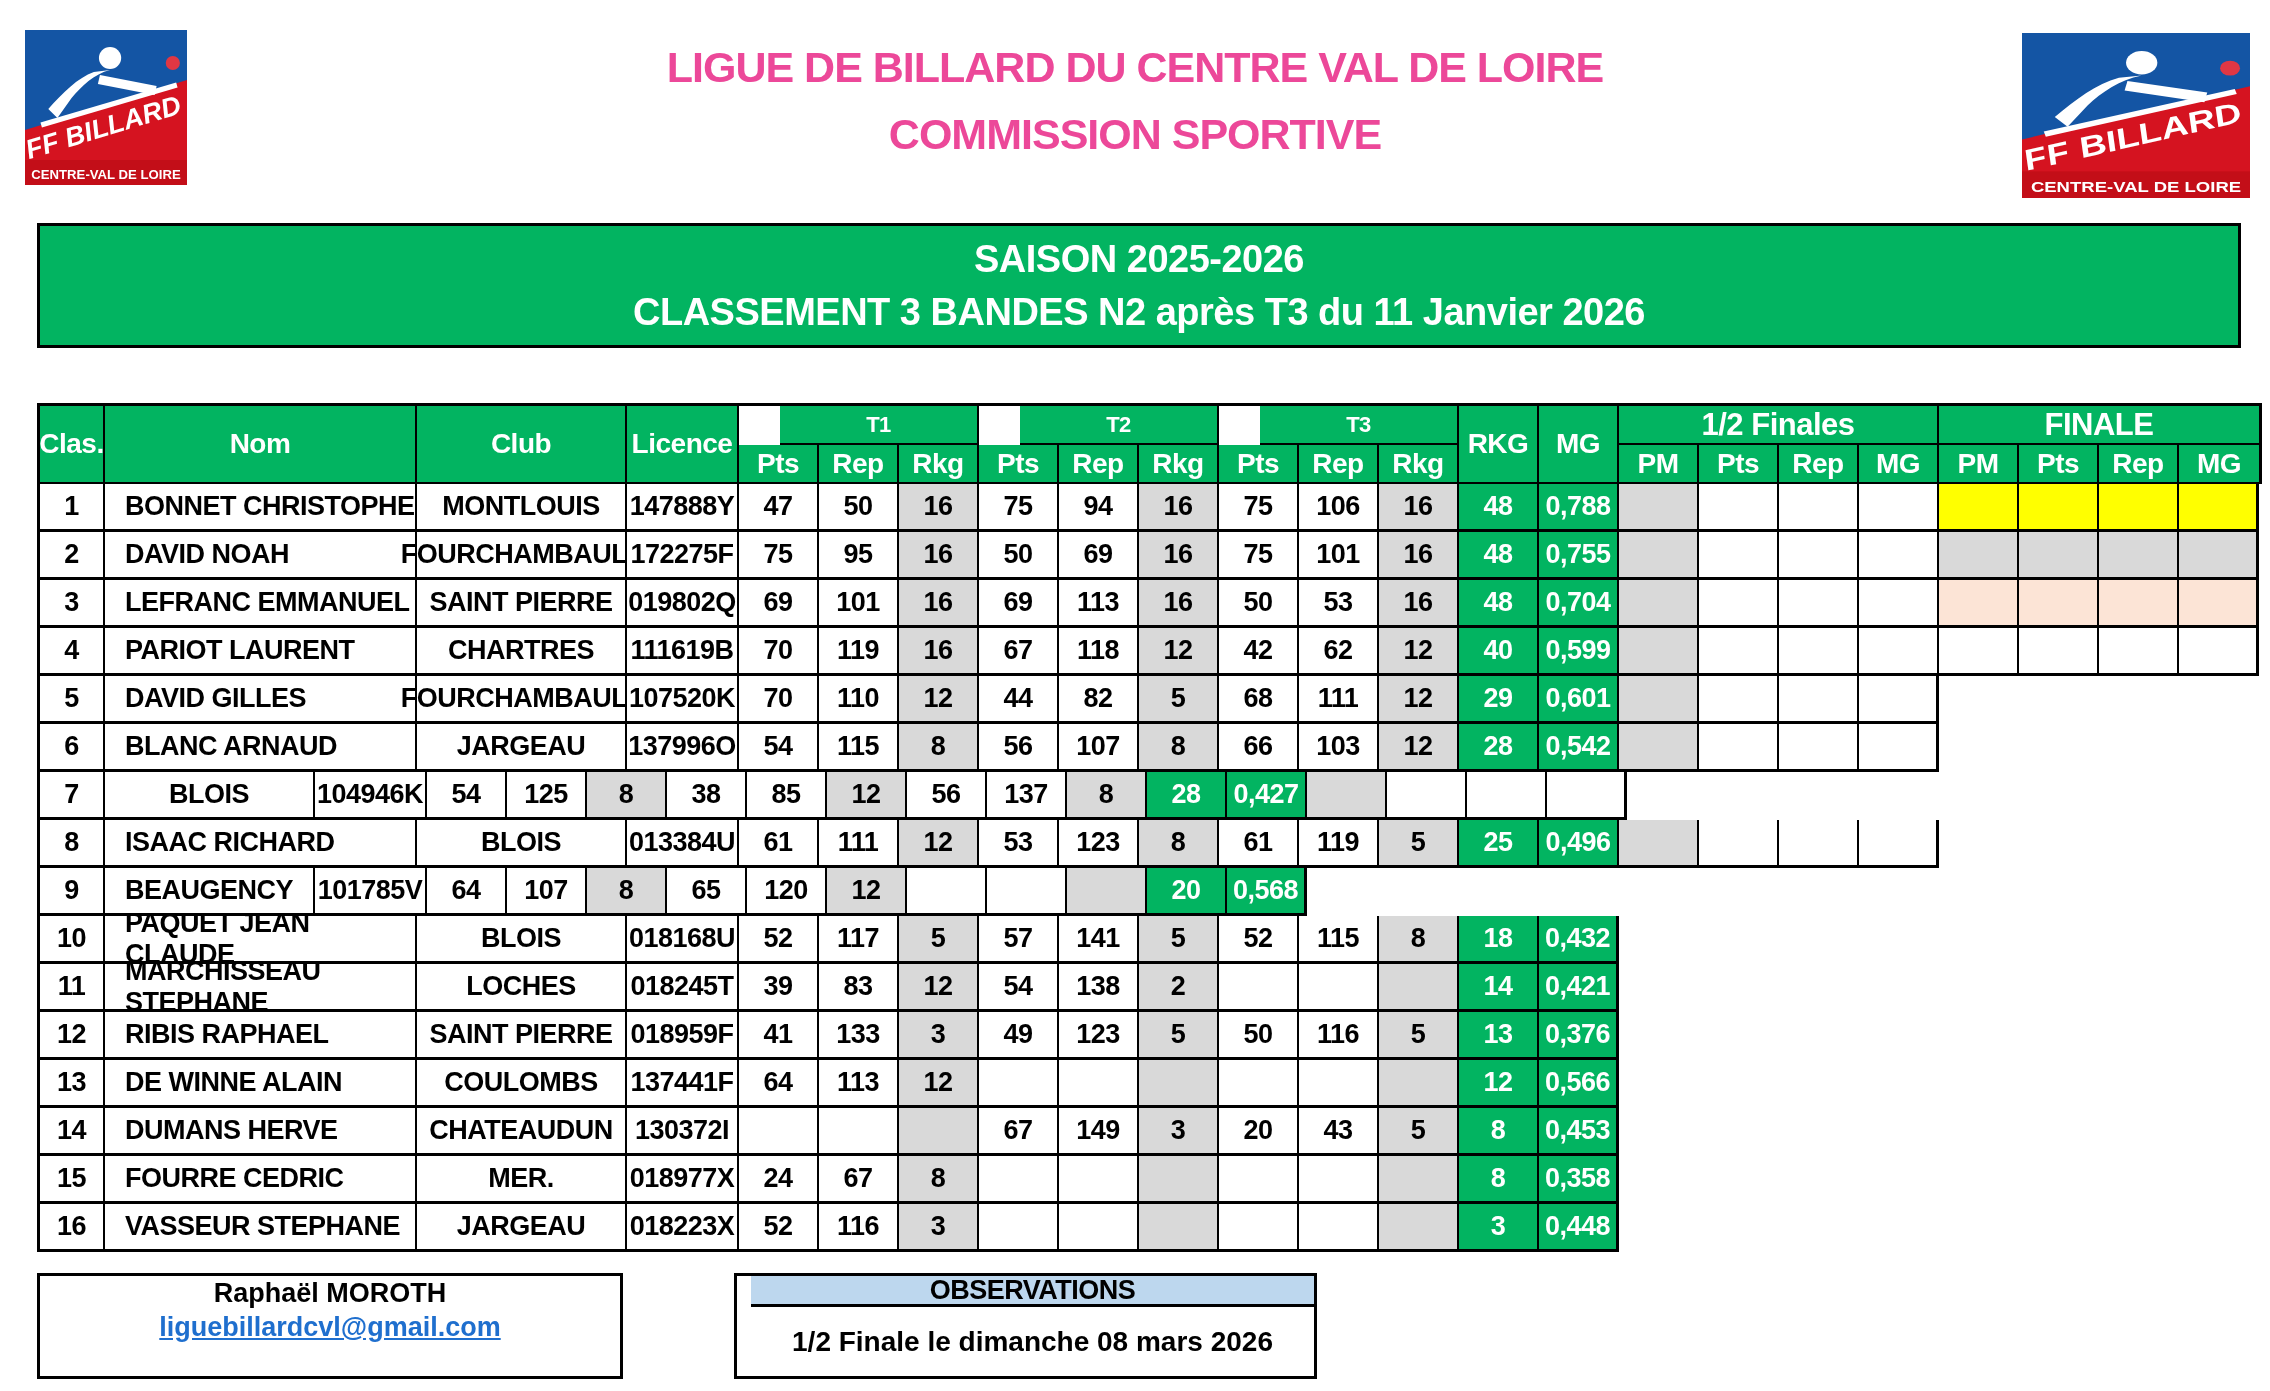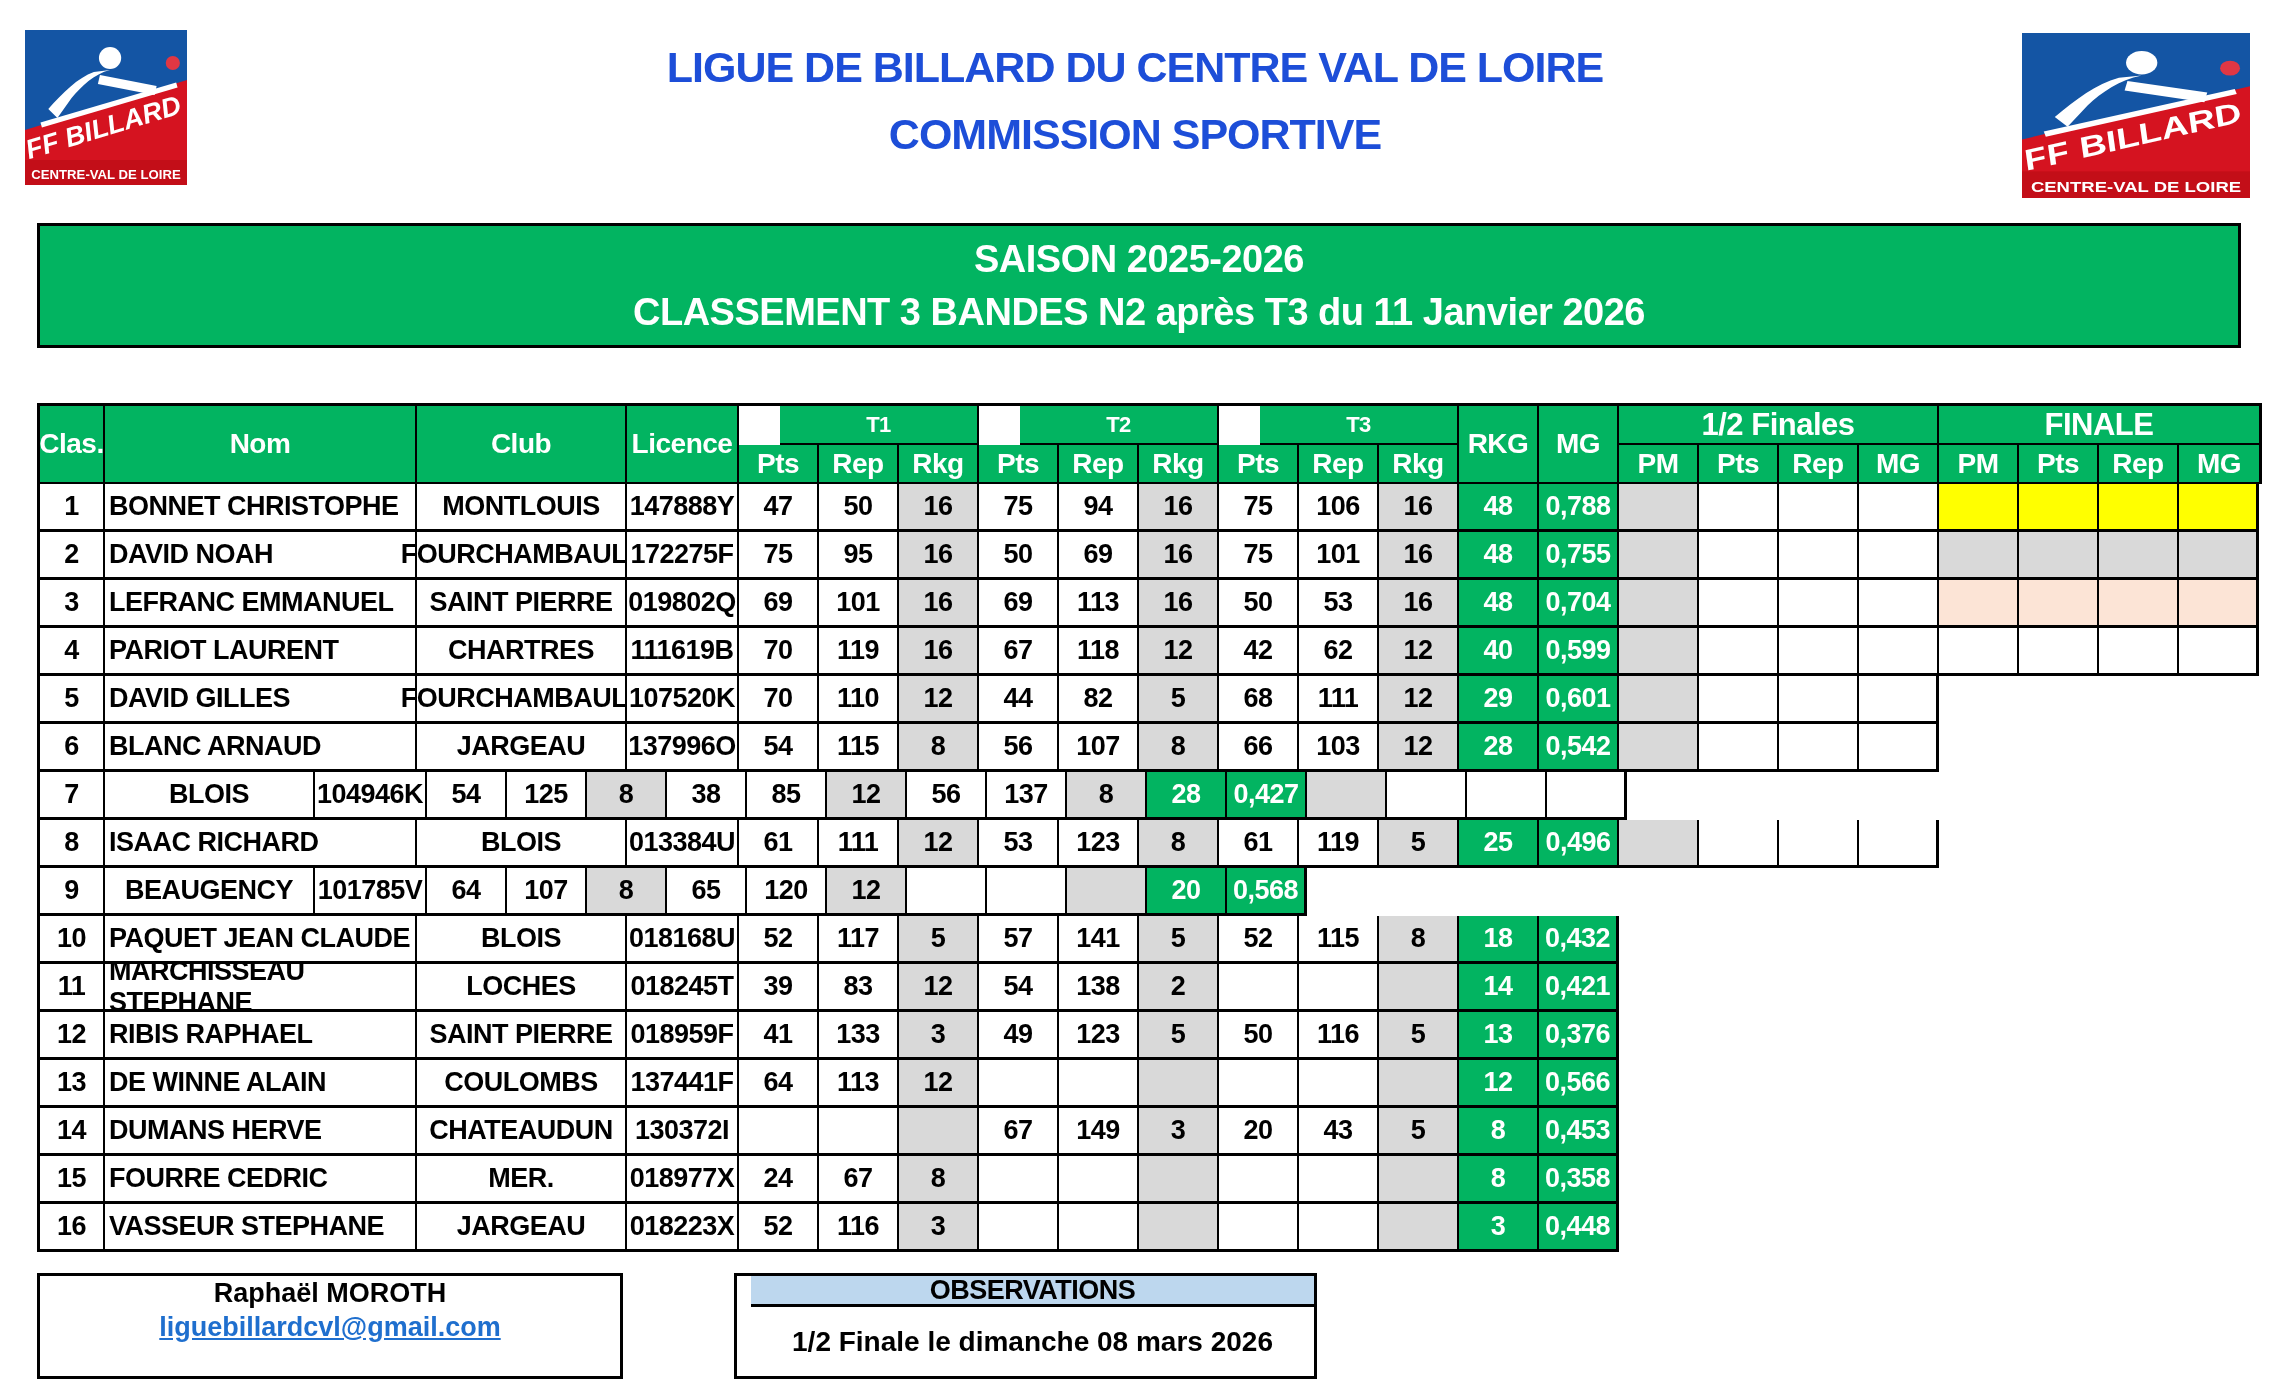--- a/index.html
+++ b/index.html
@@ -13,21 +13,21 @@
   }
 
   
   .logo { position: absolute; display: block; }
   .logo-left  { left: 25px;  top: 30px; width: 162px; height: 155px; }
   .logo-right { left: 2022px; top: 33px; width: 228px; height: 165px; }
 
   
   .main-title {
     position: absolute; left: 585px; top: 42px; width: 1100px;
-    text-align: center; color: #1d4ed8; letter-spacing: -1px;
+    text-align: center; color: #ec4899; letter-spacing: -1px;
   }
   .main-title .l1 { font-size: 43px; line-height: 50px; }
   .main-title .l2 { font-size: 43px; line-height: 50px; margin-top: 17px; }
 
   
   .banner {
     position: absolute; left: 37px; top: 223px; width: 2204px; height: 125px;
     background: #02b461; border: 3px solid #000; color: #fff;
     display: flex; flex-direction: column; align-items: center; justify-content: space-evenly;
     letter-spacing: -0.5px;
@@ -58,21 +58,21 @@
 
   .t-row { display: flex; border-left: 3px solid #000; width: 2225px; }
   .cell {
     height: 48px; background: #fff;
     border-right: 2px solid #000; border-bottom: 3px solid #000;
     display: flex; align-items: center; justify-content: center;
     font-size: 27px; letter-spacing: -0.5px;
   }
   .cell.last { border-right: 3px solid #000; }
   .c-clas { width: 65px; }
-  .c-nom  { width: 312px; justify-content: flex-start; padding-left: 4px; }
+  .c-nom  { width: 312px; justify-content: flex-start; padding-left: 20px; }
   .c-club { width: 210px; }
   .c-lic  { width: 112px; }
   .c-n    { width: 80px; }
   .cell.grey  { background: #d9d9d9; }
   .cell.green { background: #02b461; color: #fff; }
 
   
   .info-box { position: absolute; top: 1273px; border: 3px solid #000; background: #fff; }
   .contact-box { left: 37px; width: 586px; height: 106px; }
   .obs-box { left: 734px; width: 583px; height: 106px; padding-left: 14px; }

